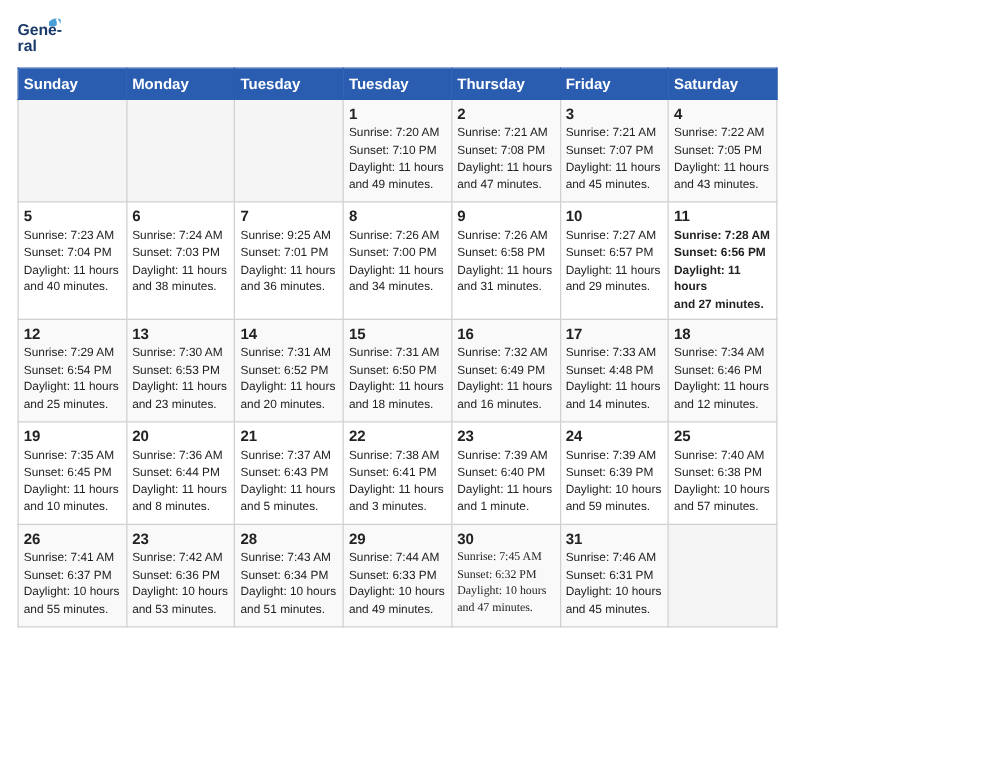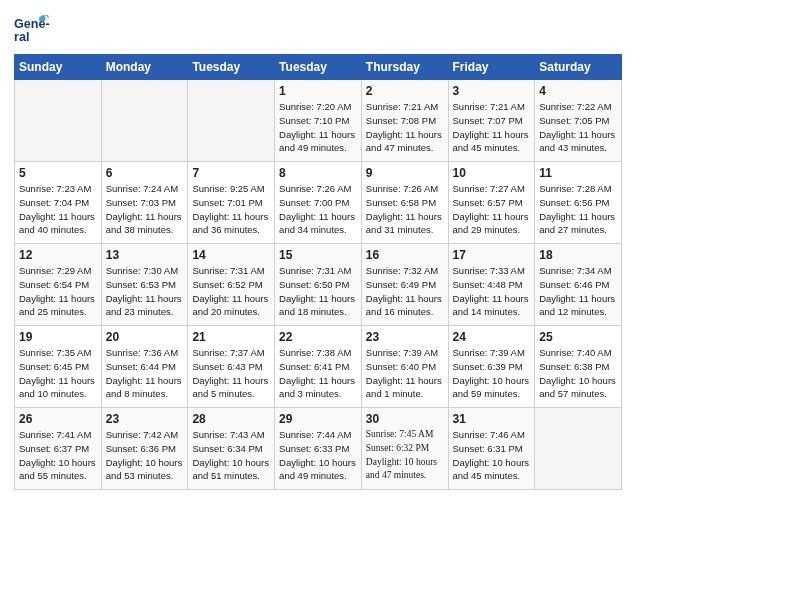--- a/index.html
+++ b/index.html
@@ -206,21 +206,21 @@
           </td>
           <td>
             <span class="day-number">10</span>
             <div class="day-info" style="white-space: pre-line;">Sunrise: 7:27 AM
 Sunset: 6:57 PM
 Daylight: 11 hours
 and 29 minutes.</div>
           </td>
           <td>
             <span class="day-number">11</span>
-            <div class="day-info" style="white-space: pre-line;">Sunrise: 7:28 AM
+            <div class="day-info" style="white-space: pre-line; font-weight: bold;">Sunrise: 7:28 AM
 Sunset: 6:56 PM
 Daylight: 11 hours
 and 27 minutes.</div>
           </td>
         </tr>
         <tr>
           <td>
             <span class="day-number">12</span>
             <div class="day-info" style="white-space: pre-line;">Sunrise: 7:29 AM
 Sunset: 6:54 PM

